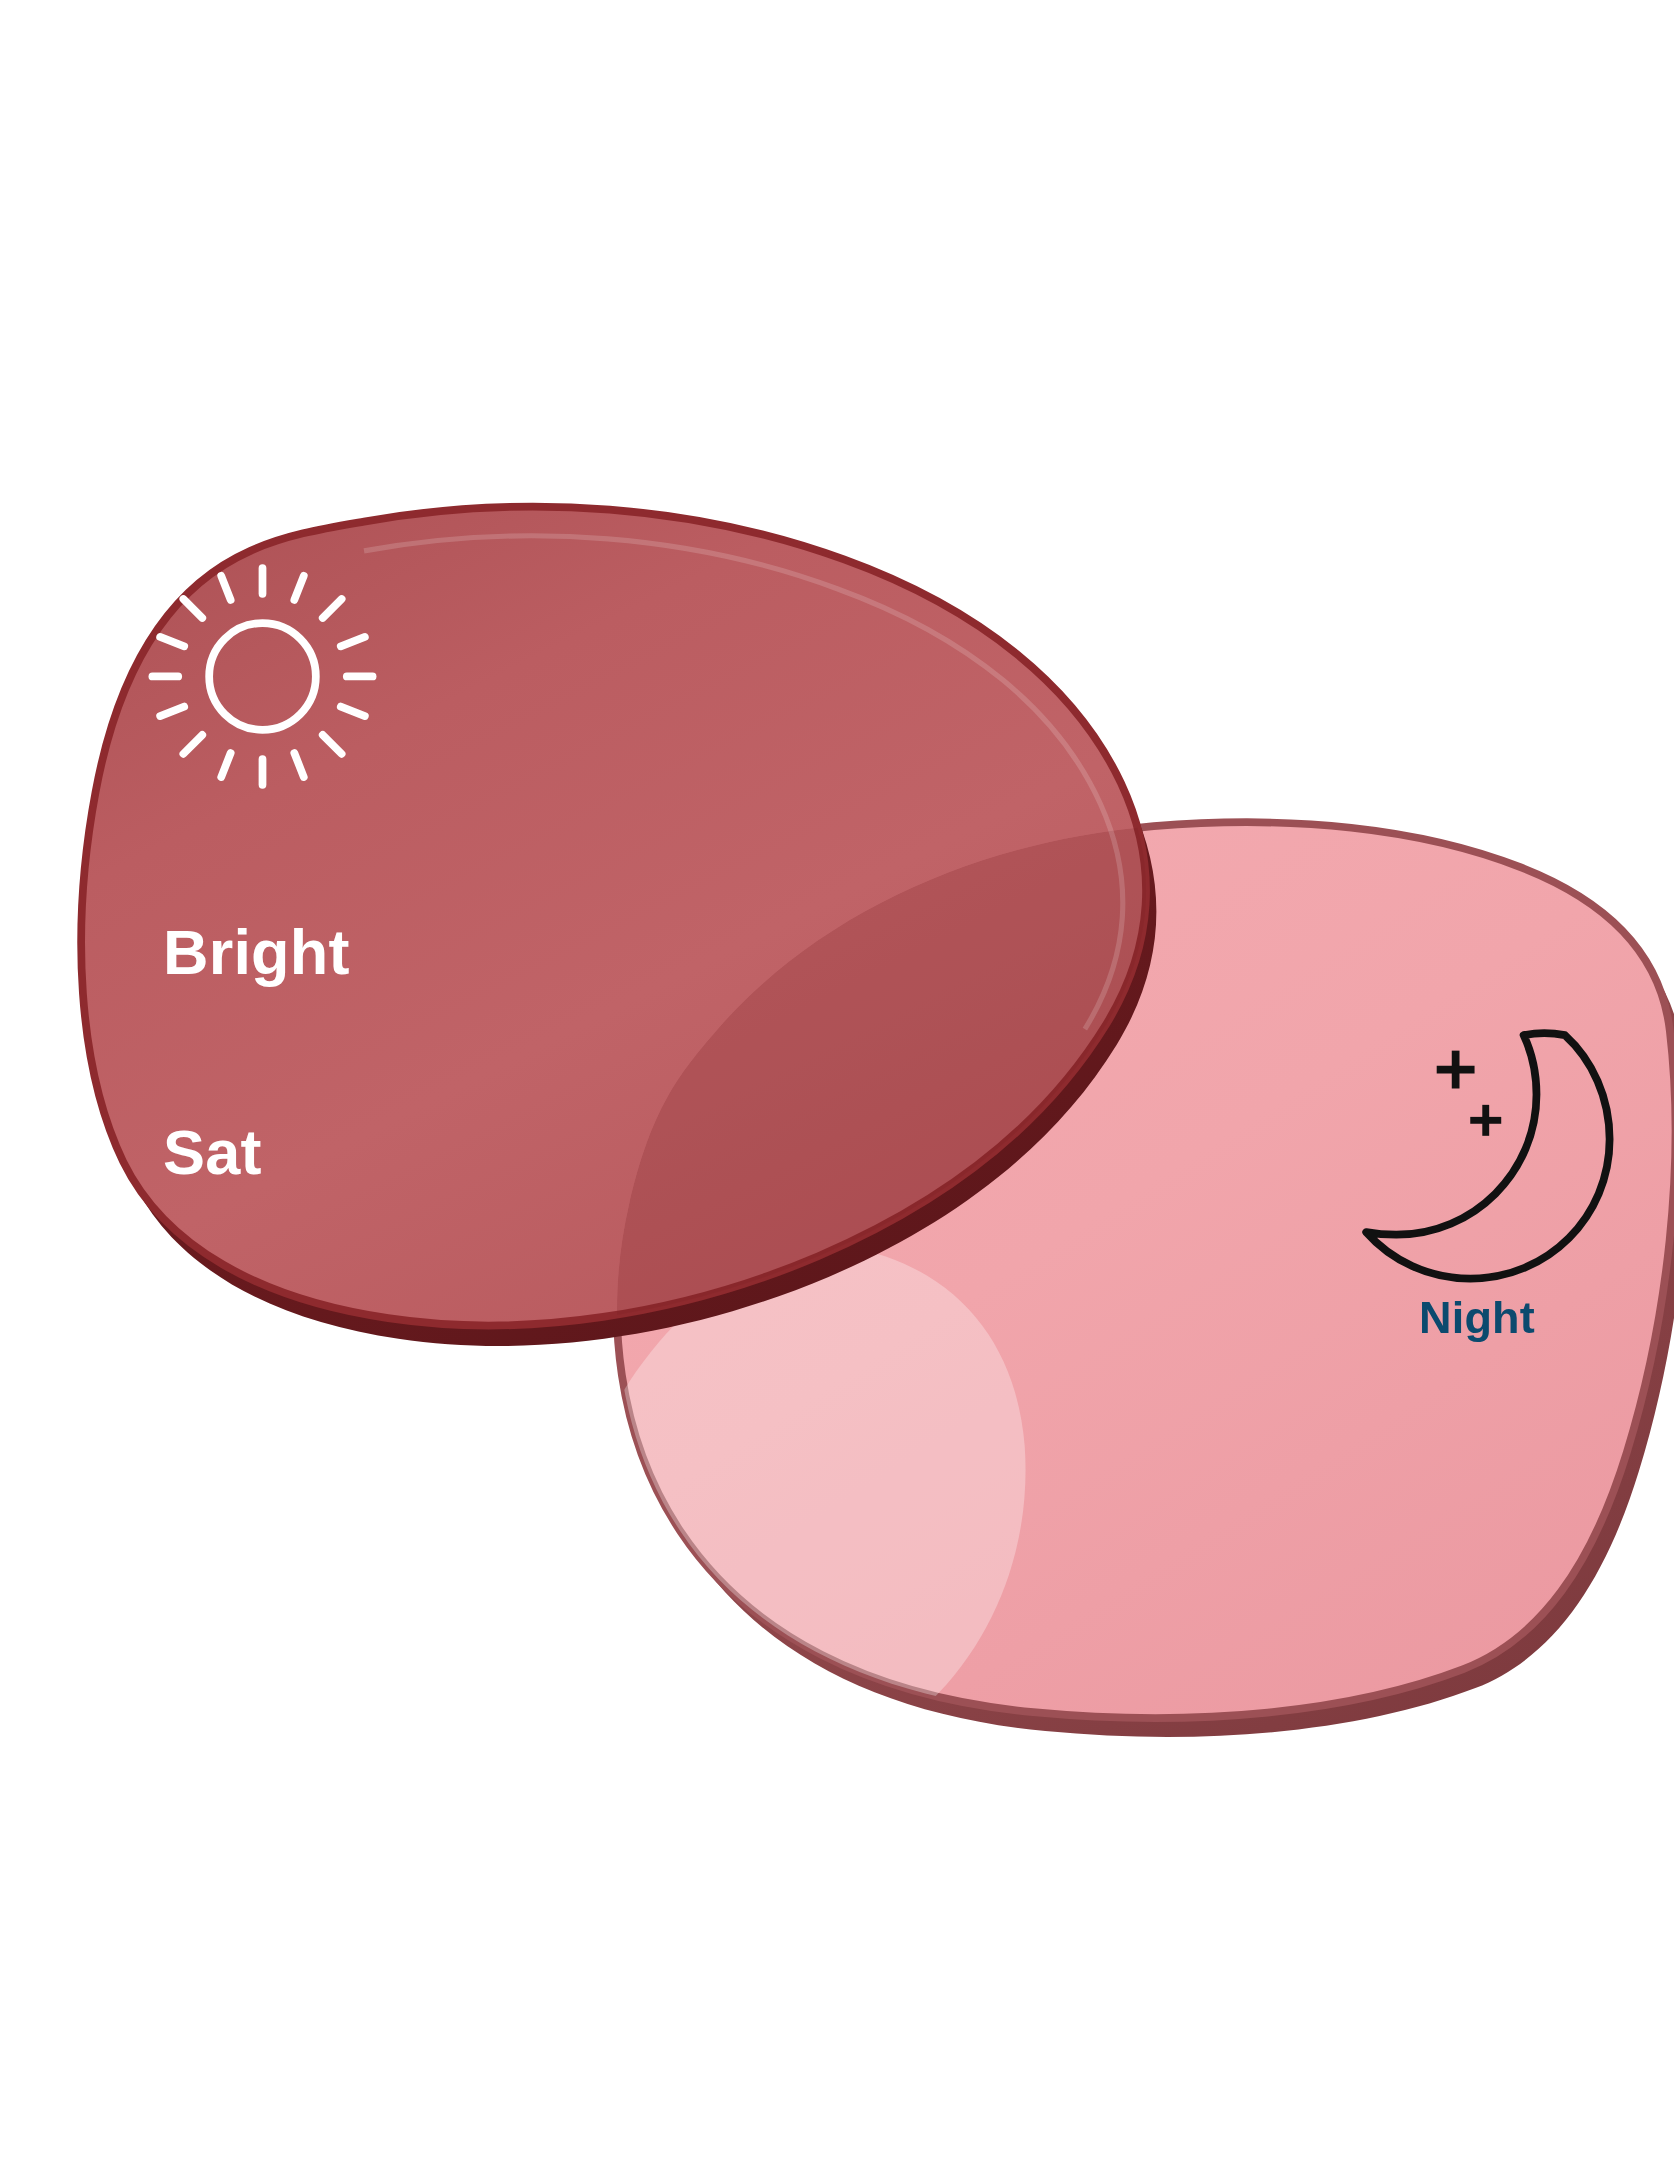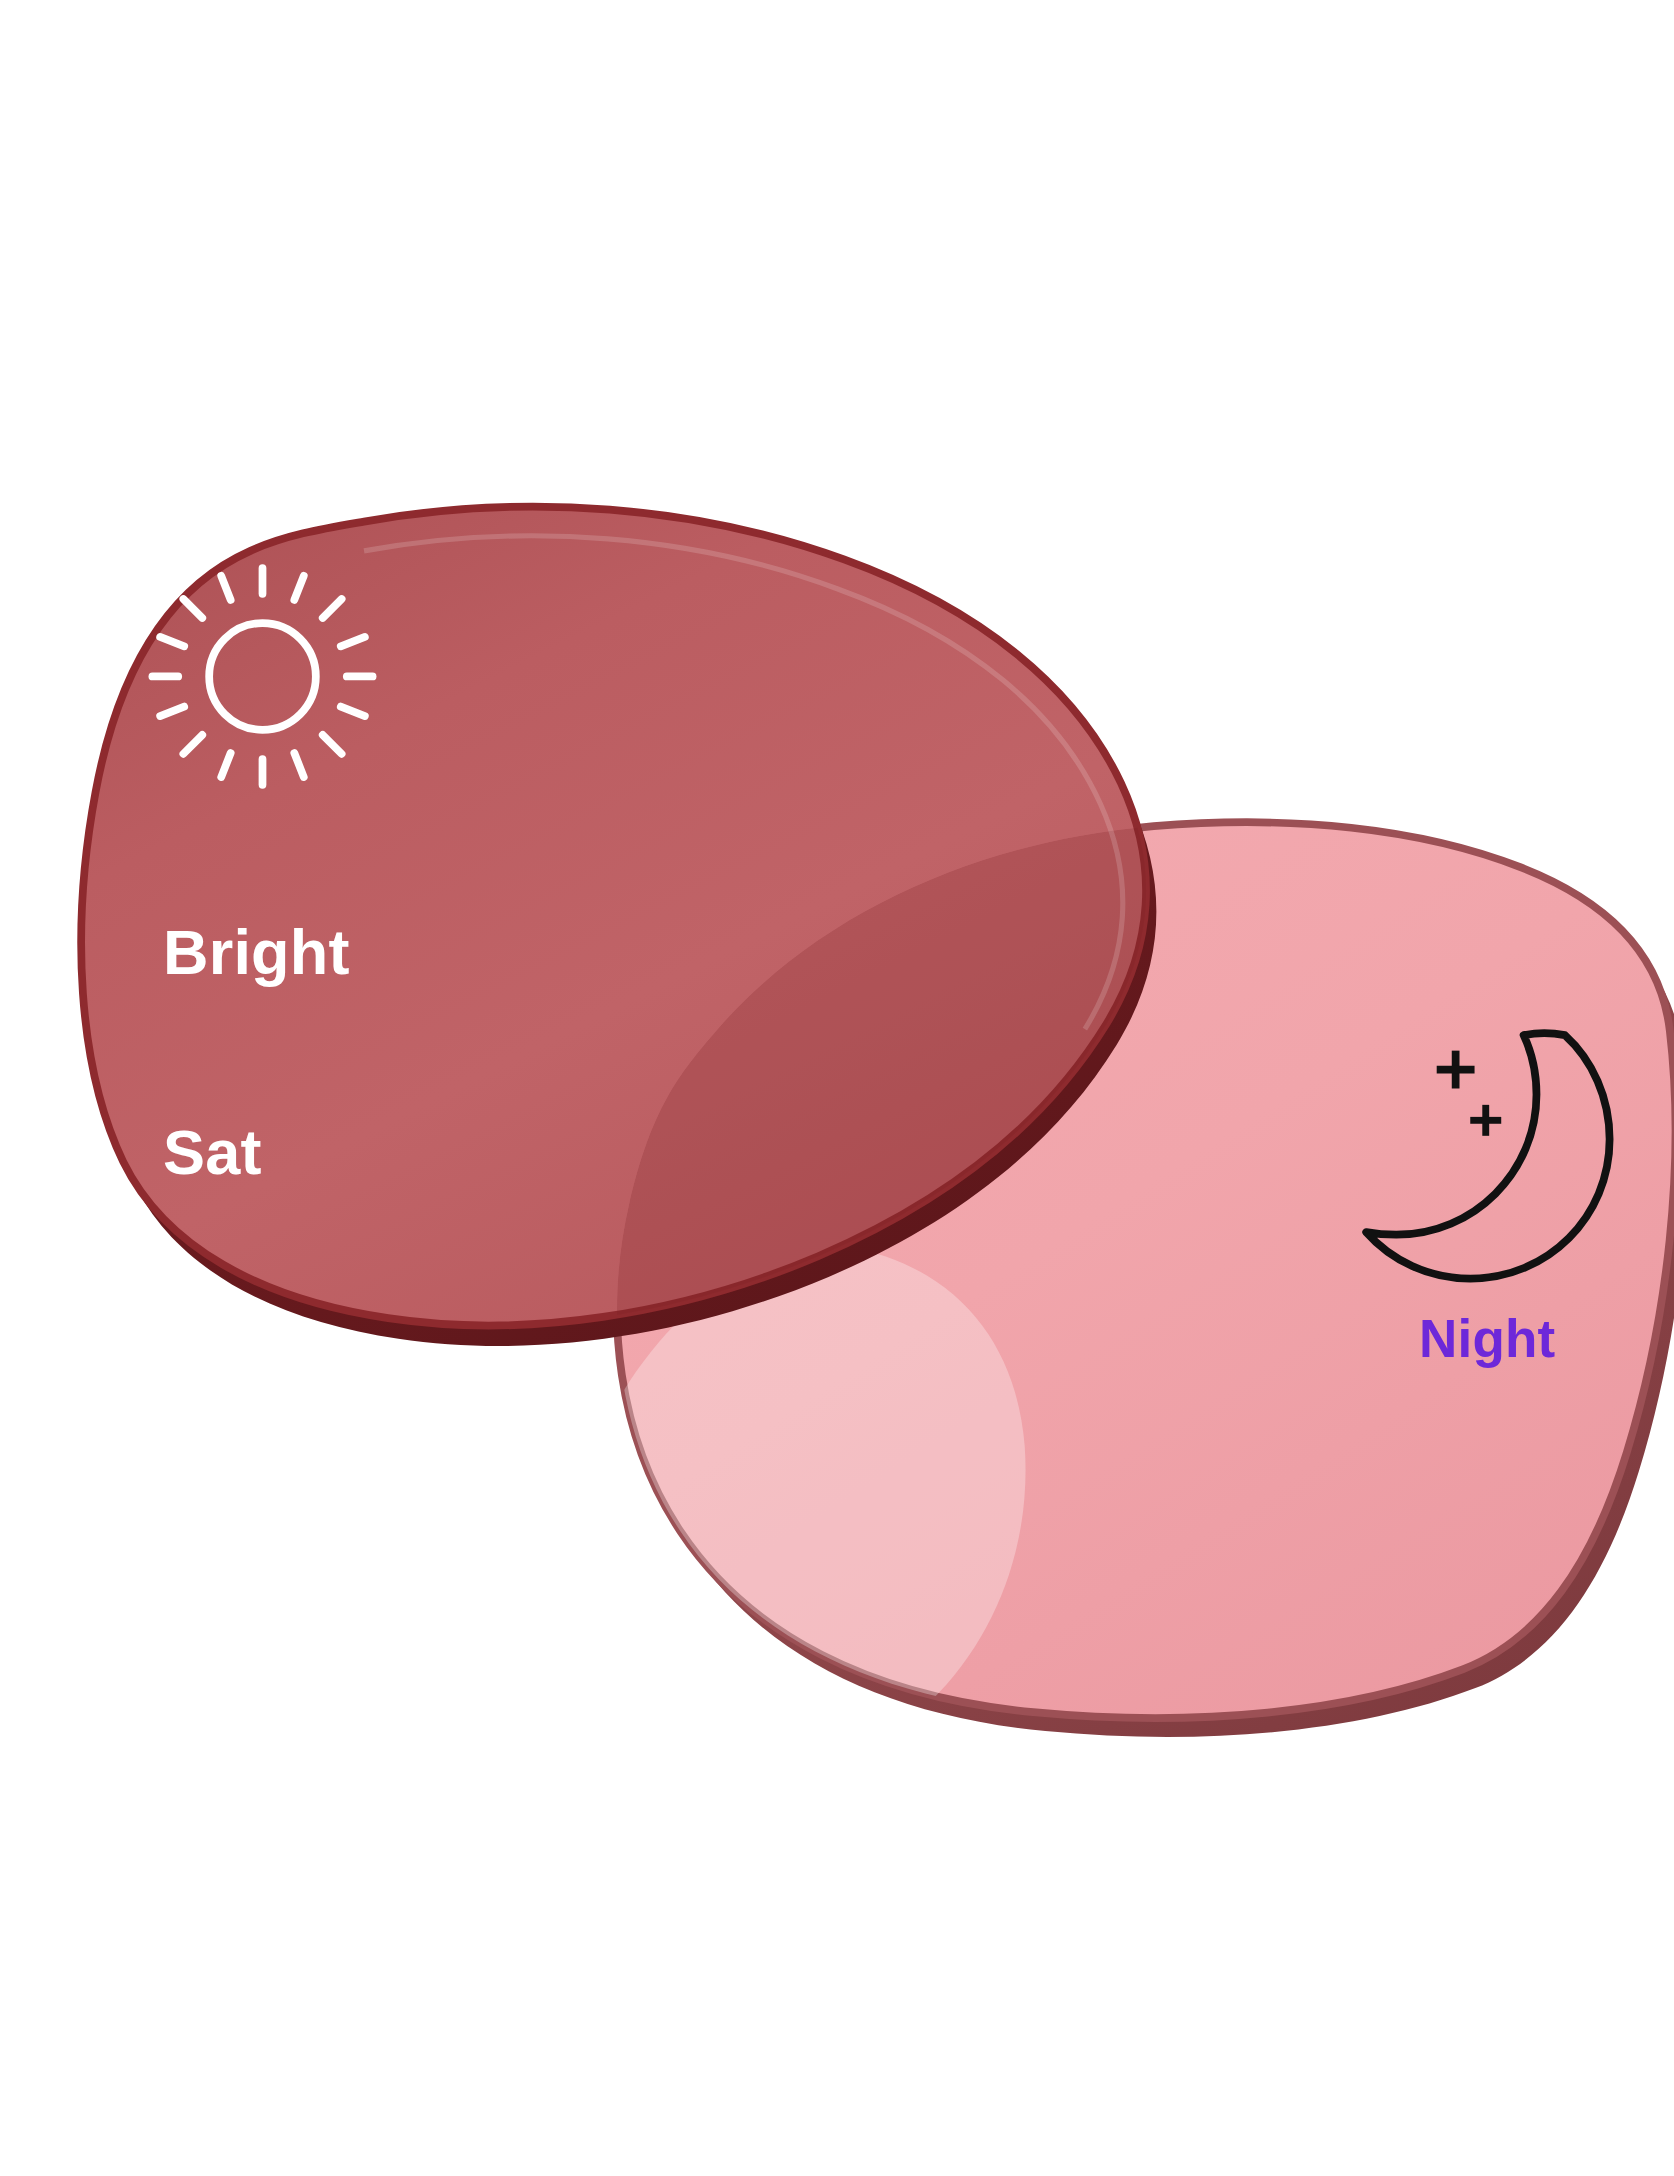--- a/index.html
+++ b/index.html
@@ -38,22 +38,22 @@
   #bright-sun-label {
     left: 119px;
     top: 785px;
     font-size: 63px;
     color: #ffffff;
     text-align: left;
   }
   #night-label {
     left: 1375px;
     top: 1199px;
-    font-size: 53px;
-    color: #6d28d9;
+    font-size: 45px;
+    color: #0c4a6e;
     text-align: left;
   }
   .lbl-line { display: block; }
 </style>
 </head>
 <body>
 
 <div id="stage">
 
   <svg id="lens-svg" viewBox="0 0 1946 2530" xmlns="http://www.w3.org/2000/svg">

